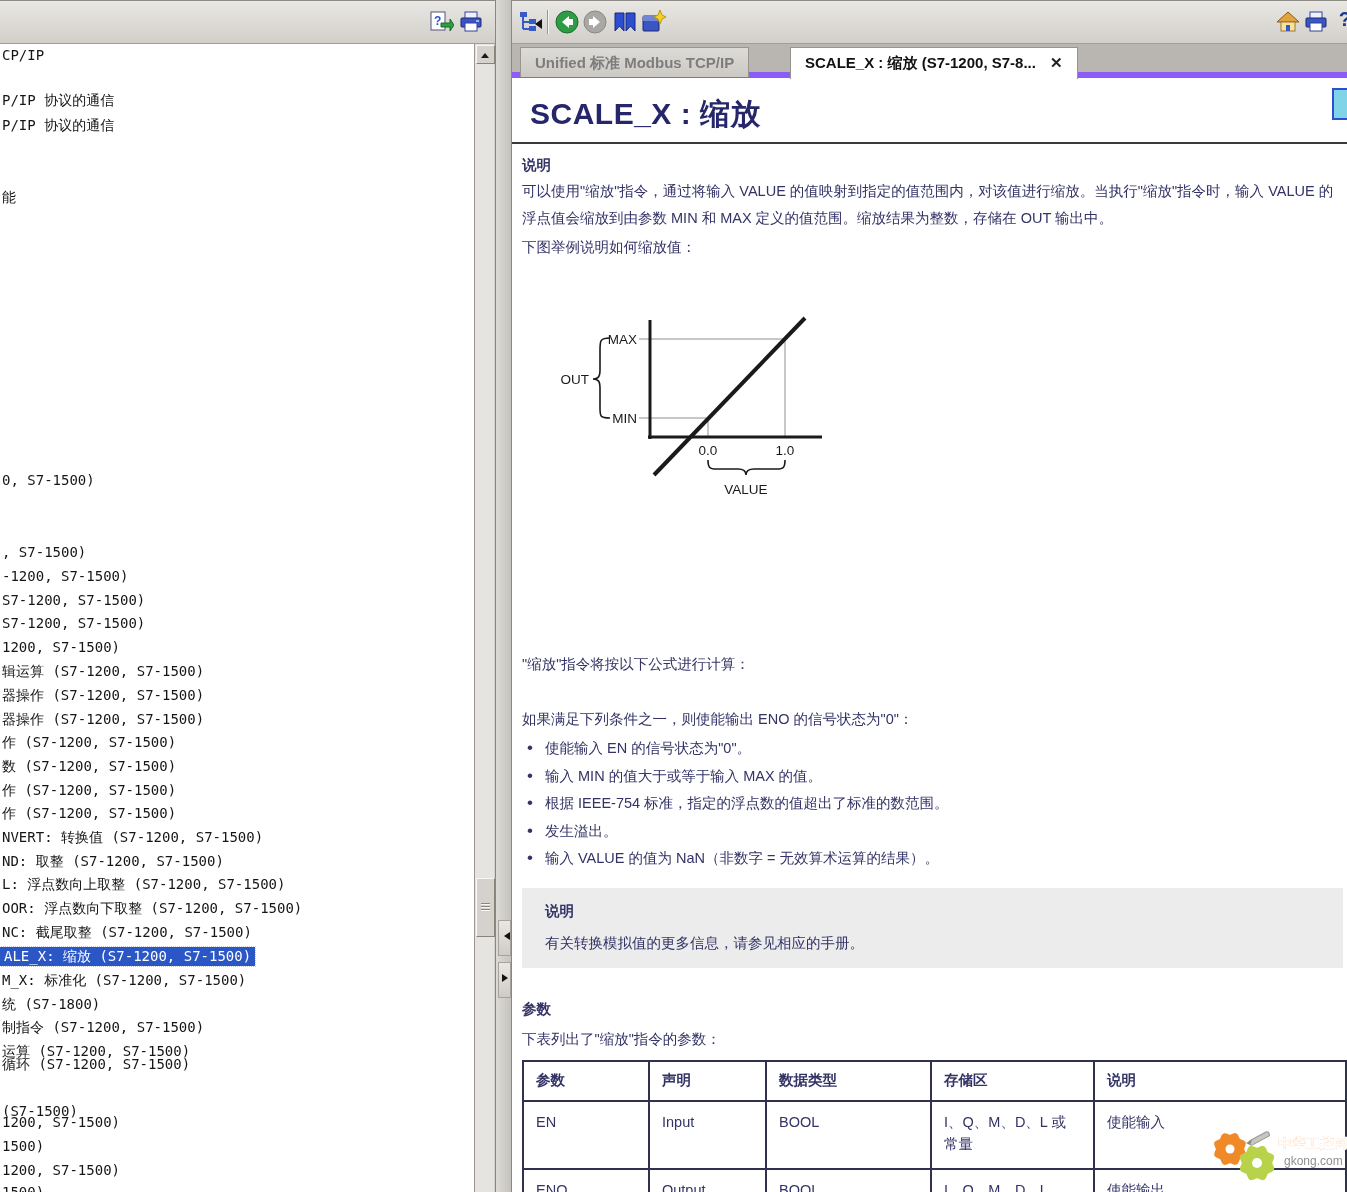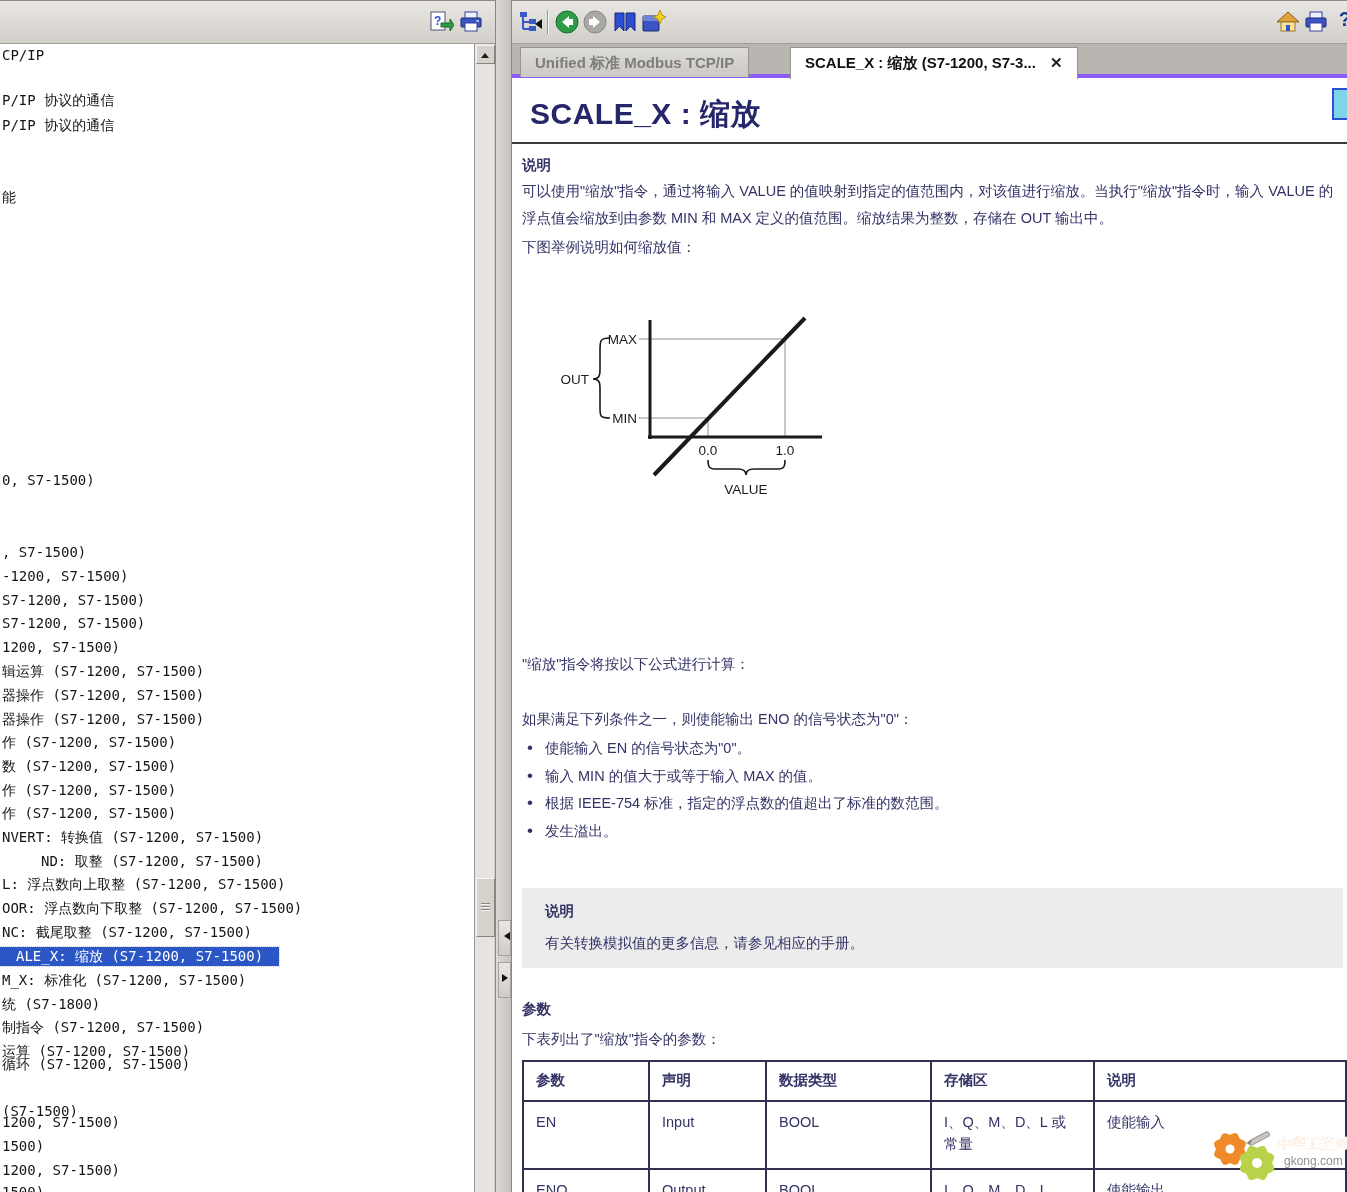--- a/index.html
+++ b/index.html
@@ -9,38 +9,38 @@
   .toolbar{position:absolute;top:0;height:44px;background:linear-gradient(#e9e7e3,#d2cfca);border-top:1px solid #8e8b86;border-bottom:1px solid #a29f9a;box-sizing:border-box;}
   .ltoolbar{left:0;width:498px;}
   .rtoolbar{left:512px;right:0;}
   .ticon{position:absolute;top:8px;width:26px;height:26px;}
   .tsep{position:absolute;top:9px;width:1px;height:24px;background:#9a9792;border-right:1px solid #f4f3f1;}
   .help-partial{position:absolute;top:7px;right:-4px;font-size:20px;font-weight:bold;color:#1a3a8c;}
 
   
   .tree{position:absolute;left:0;top:44px;width:474px;bottom:0;background:#ffffff;overflow:hidden;}
   .tree-item{position:absolute;left:2px;height:19px;line-height:19px;font-family:"DejaVu Sans Mono","Liberation Mono",monospace;font-size:14px;color:#151515;white-space:nowrap;}
-  .tree-item.selected{left:0;padding:0 16px;background:#2a56c6;color:#ffffff;outline:1px dotted #aecafe;}
+  .tree-item.selected{left:0;padding:0 4px;background:#2a56c6;color:#ffffff;outline:1px dotted #aecafe;}
 
   
   .vscroll{position:absolute;left:474px;top:44px;width:20px;bottom:0;background:#e6e4e0;border-left:1px solid #9a9792;box-sizing:border-box;}
   .sb-btn{position:absolute;left:1px;top:1px;width:17px;height:17px;background:#d5d2cd;border:1px solid;border-color:#f7f6f4 #868378 #868378 #f7f6f4;}
   .sb-up-glyph{width:0;height:0;border:4px solid transparent;border-bottom:5px solid #1a1a1a;position:absolute;left:4px;top:3px;}
   .sb-thumb{position:absolute;left:1px;top:834px;width:17px;height:57px;background:#d5d2cd;border:1px solid;border-color:#f7f6f4 #868378 #868378 #f7f6f4;}
   .grips{position:absolute;left:4px;top:24px;width:9px;}
   .grips div{height:1px;background:#8a8782;border-bottom:1px solid #f7f6f4;margin-bottom:1px;}
 
   
   .splitter{position:absolute;left:495px;top:0;width:17px;height:100%;background:linear-gradient(90deg,#dcdad6,#c6c3be);border-left:1px solid #8a8782;border-right:1px solid #8a8782;box-sizing:border-box;}
   .spl-btn{position:absolute;left:2px;width:11px;height:34px;background:linear-gradient(#e9e7e3,#cfccc7);border:1px solid #a5a29d;}
   .tri-left{position:absolute;left:1px;top:11px;width:0;height:0;border:4px solid transparent;border-right:6px solid #111;}
   .tri-right{position:absolute;left:3px;top:11px;width:0;height:0;border:4px solid transparent;border-left:6px solid #111;}
 
   
-  .rtabs{position:absolute;left:512px;top:44px;right:0;height:34px;background:#b9b6b1;border-bottom:4px solid #8b5cf6;box-sizing:border-box;}
+  .rtabs{position:absolute;left:512px;top:44px;right:0;height:34px;background:#b9b6b1;border-bottom:6px solid #8b5cf6;box-sizing:border-box;}
   .tab{position:absolute;top:3px;height:30px;line-height:30px;font-size:15px;font-weight:bold;padding:0 14px;box-sizing:border-box;border:1px solid #98958f;border-bottom:none;white-space:nowrap;}
   .tab.inactive{left:8px;background:linear-gradient(#dddbd7,#ccc9c4);color:#7d7d7d;}
   .tab.active{left:278px;height:32px;background:#ffffff;color:#111;z-index:2;}
   .tab-close{display:inline-block;margin-left:14px;font-weight:bold;color:#222;cursor:default;}
 
   
   .content{position:absolute;left:512px;top:78px;right:0;bottom:0;background:#ffffff;overflow:hidden;color:#333366;font-size:14.5px;}
   .page-title{position:absolute;left:18px;top:16px;font-size:30px;font-weight:bold;color:#26266b;letter-spacing:.5px;}
   .title-rule{position:absolute;left:0;right:0;top:64px;border-top:2px solid #3a3a3a;}
   .corner-icon{position:absolute;right:-3px;top:10px;width:14px;height:28px;background:#7fd4e8;border:2px solid #2b4fd0;}
@@ -99,21 +99,21 @@
       <div class="tree-item" style="top: 570px;">S7-1200, S7-1500)</div>
       <div class="tree-item" style="top: 594px;">1200, S7-1500)</div>
       <div class="tree-item" style="top: 618px;">辑运算 (S7-1200, S7-1500)</div>
       <div class="tree-item" style="top: 642px;">器操作 (S7-1200, S7-1500)</div>
       <div class="tree-item" style="top: 666px;">器操作 (S7-1200, S7-1500)</div>
       <div class="tree-item" style="top: 689px;">作 (S7-1200, S7-1500)</div>
       <div class="tree-item" style="top: 713px;">数 (S7-1200, S7-1500)</div>
       <div class="tree-item" style="top: 737px;">作 (S7-1200, S7-1500)</div>
       <div class="tree-item" style="top: 760px;">作 (S7-1200, S7-1500)</div>
       <div class="tree-item" style="top: 784px;">NVERT: 转换值 (S7-1200, S7-1500)</div>
-      <div class="tree-item" style="top: 808px; margin-left: 39px;">ND: 取整 (S7-1200, S7-1500)</div>
+      <div class="tree-item" style="top: 808px;">ND: 取整 (S7-1200, S7-1500)</div>
       <div class="tree-item" style="top: 831px;">L: 浮点数向上取整 (S7-1200, S7-1500)</div>
       <div class="tree-item" style="top: 855px; text-align: right;">OOR: 浮点数向下取整 (S7-1200, S7-1500)</div>
       <div class="tree-item" style="top: 879px;">NC: 截尾取整 (S7-1200, S7-1500)</div>
       <div class="tree-item selected" style="top: 903px;">ALE_X: 缩放 (S7-1200, S7-1500)</div>
       <div class="tree-item" style="top: 927px;">M_X: 标准化 (S7-1200, S7-1500)</div>
       <div class="tree-item" style="top: 951px;">统 (S7-1800)</div>
       <div class="tree-item" style="top: 974px;">制指令 (S7-1200, S7-1500)</div>
       <div class="tree-item" style="top: 998px;">运算 (S7-1200, S7-1500)</div>
       <div class="tree-item" style="top: 1011px;">循环 (S7-1200, S7-1500)</div>
       <div class="tree-item" style="top: 1058px;">(S7-1500)</div>
@@ -196,21 +196,21 @@
       </svg>
     </span>
     <span class="help-partial">?</span>
   </div>
 
   <div class="rtabs">
     <div class="tab inactive">
       <span>Unified 标准 Modbus TCP/IP</span>
     </div>
     <div class="tab active">
-      <span>SCALE_X : 缩放 (S7-1200, S7-3...</span><span class="tab-close">✕</span>
+      <span>SCALE_X : 缩放 (S7-1200, S7-8...</span><span class="tab-close">✕</span>
     </div>
   </div>
 
   <div class="content">
     <div class="page-title">SCALE_X : 缩放</div>
     <div class="corner-icon"></div>
     <div class="title-rule"></div>
 
     <div class="h2" style="top:78px">说明</div>
     <div class="para" style="top:100px;width:822px">可以使用"缩放"指令，通过将输入 VALUE 的值映射到指定的值范围内，对该值进行缩放。当执行"缩放"指令时，输入 VALUE 的浮点值会缩放到由参数 MIN 和 MAX 定义的值范围。缩放结果为整数，存储在 OUT 输出中。</div>
@@ -239,20 +239,21 @@
       <text x="204" y="200" text-anchor="middle">VALUE</text>
     </svg>
 
     <div class="para" style="top:573px">"缩放"指令将按以下公式进行计算：</div>
     <div class="para" style="top:628px">如果满足下列条件之一，则使能输出 ENO 的信号状态为"0"：</div>
     <ul class="conds">
         <li>使能输入 EN 的信号状态为"0"。</li>
         <li>输入 MIN 的值大于或等于输入 MAX 的值。</li>
         <li>根据 IEEE-754 标准，指定的浮点数的值超出了标准的数范围。</li>
         <li>发生溢出。</li>
+        <li>输入 VALUE 的值为 NaN（非数字 = 无效算术运算的结果）。</li>
       </ul>
 
     <div class="notebox">
       <div class="nh">说明</div>
       <div class="nt">有关转换模拟值的更多信息，请参见相应的手册。</div>
     </div>
 
     <div class="h2" style="top:922px">参数</div>
     <div class="para" style="top:948px">下表列出了"缩放"指令的参数：</div>
 

